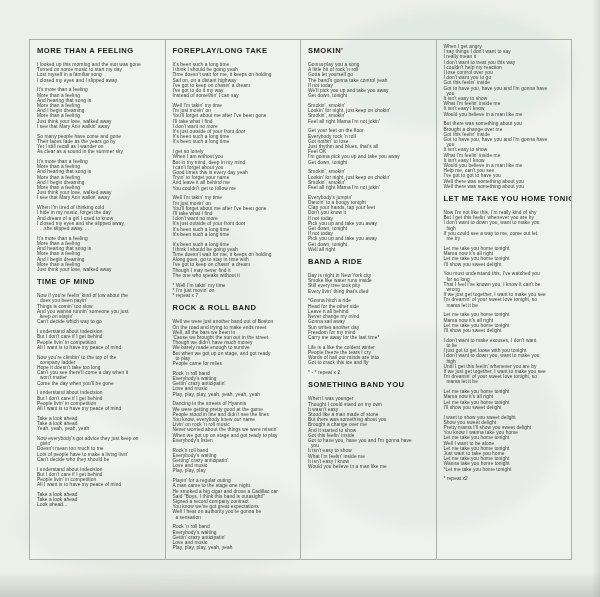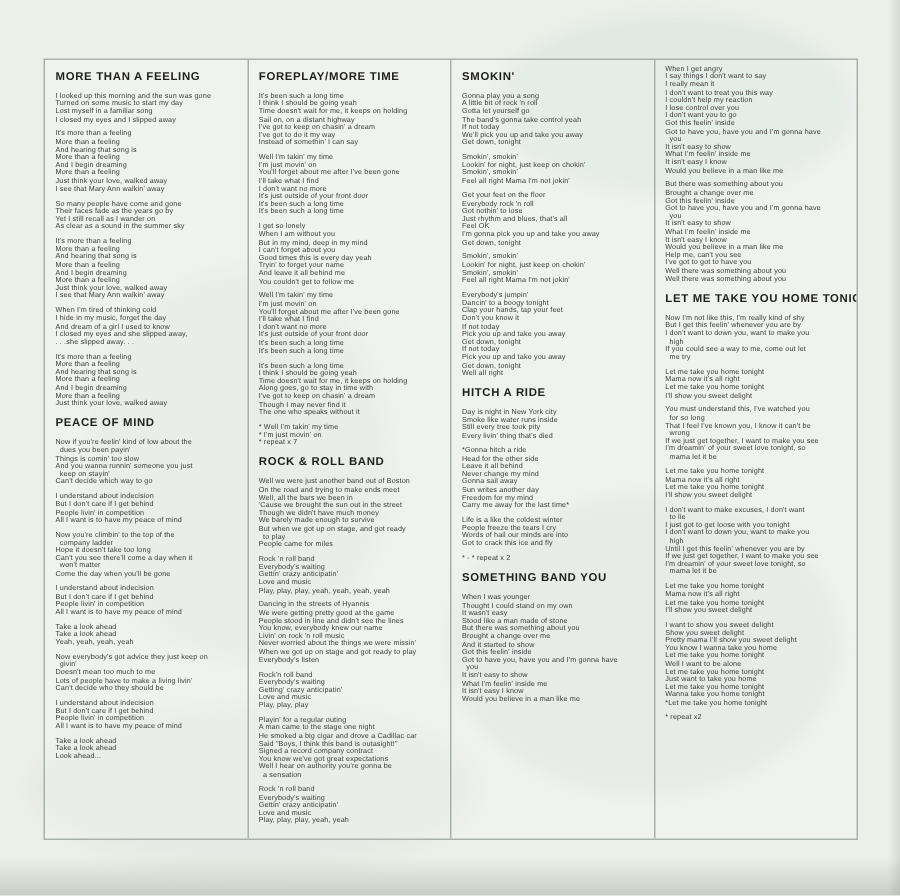--- a/index.html
+++ b/index.html
@@ -99,21 +99,21 @@
       </div>
       <div class="stanza">
         <div class="line">It's more than a feeling</div>
         <div class="line">More than a feeling</div>
         <div class="line">And hearing that song is</div>
         <div class="line">More than a feeling</div>
         <div class="line">And I begin dreaming</div>
         <div class="line">More than a feeling</div>
         <div class="line">Just think your love, walked away</div>
       </div>
-      <div class="song-title">PEACE OF MIND</div>
+      <div class="song-title">TIME OF MIND</div>
       <div class="stanza">
         <div class="line">Now if you're feelin' kind of low about the</div>
         <div class="line">  dues you been payin'</div>
         <div class="line">Things is comin' too slow</div>
         <div class="line">And you wanna runnin' someone you just</div>
         <div class="line">  keep on stayin'</div>
         <div class="line">Can't decide which way to go</div>
       </div>
       <div class="stanza">
         <div class="line">I understand about indecision</div>
@@ -153,21 +153,21 @@
         <div class="line">People livin' in competition</div>
         <div class="line">All I want is to have my peace of mind</div>
       </div>
       <div class="stanza">
         <div class="line">Take a look ahead</div>
         <div class="line">Take a look ahead</div>
         <div class="line">Look ahead...</div>
       </div>
     </div>
     <div class="col">
-      <div class="song-title">FOREPLAY/MORE TIME</div>
+      <div class="song-title">FOREPLAY/LONG TAKE</div>
       <div class="stanza">
         <div class="line">It's been such a long time</div>
         <div class="line">I think I should be going yeah</div>
         <div class="line">Time doesn't wait for me, it keeps on holding</div>
         <div class="line">Sail on, on a distant highway</div>
         <div class="line">I've got to keep on chasin' a dream</div>
         <div class="line">I've got to do it my way</div>
         <div class="line">Instead of somethin' I can say</div>
       </div>
       <div class="stanza">
@@ -306,21 +306,21 @@
         <div class="line">Clap your hands, tap your feet</div>
         <div class="line">Don't you know it</div>
         <div class="line">If not today</div>
         <div class="line">Pick you up and take you away</div>
         <div class="line">Get down, tonight</div>
         <div class="line">If not today</div>
         <div class="line">Pick you up and take you away</div>
         <div class="line">Get down, tonight</div>
         <div class="line">Well all right</div>
       </div>
-      <div class="song-title">HITCH A RIDE</div>
+      <div class="song-title">BAND A RIDE</div>
       <div class="stanza">
         <div class="line">Day is night in New York city</div>
         <div class="line">Smoke like water runs inside</div>
         <div class="line">Still every tree took pity</div>
         <div class="line">Every livin' thing that's died</div>
       </div>
       <div class="stanza">
         <div class="line">*Gonna hitch a ride</div>
         <div class="line">Head for the other side</div>
         <div class="line">Leave it all behind</div>

